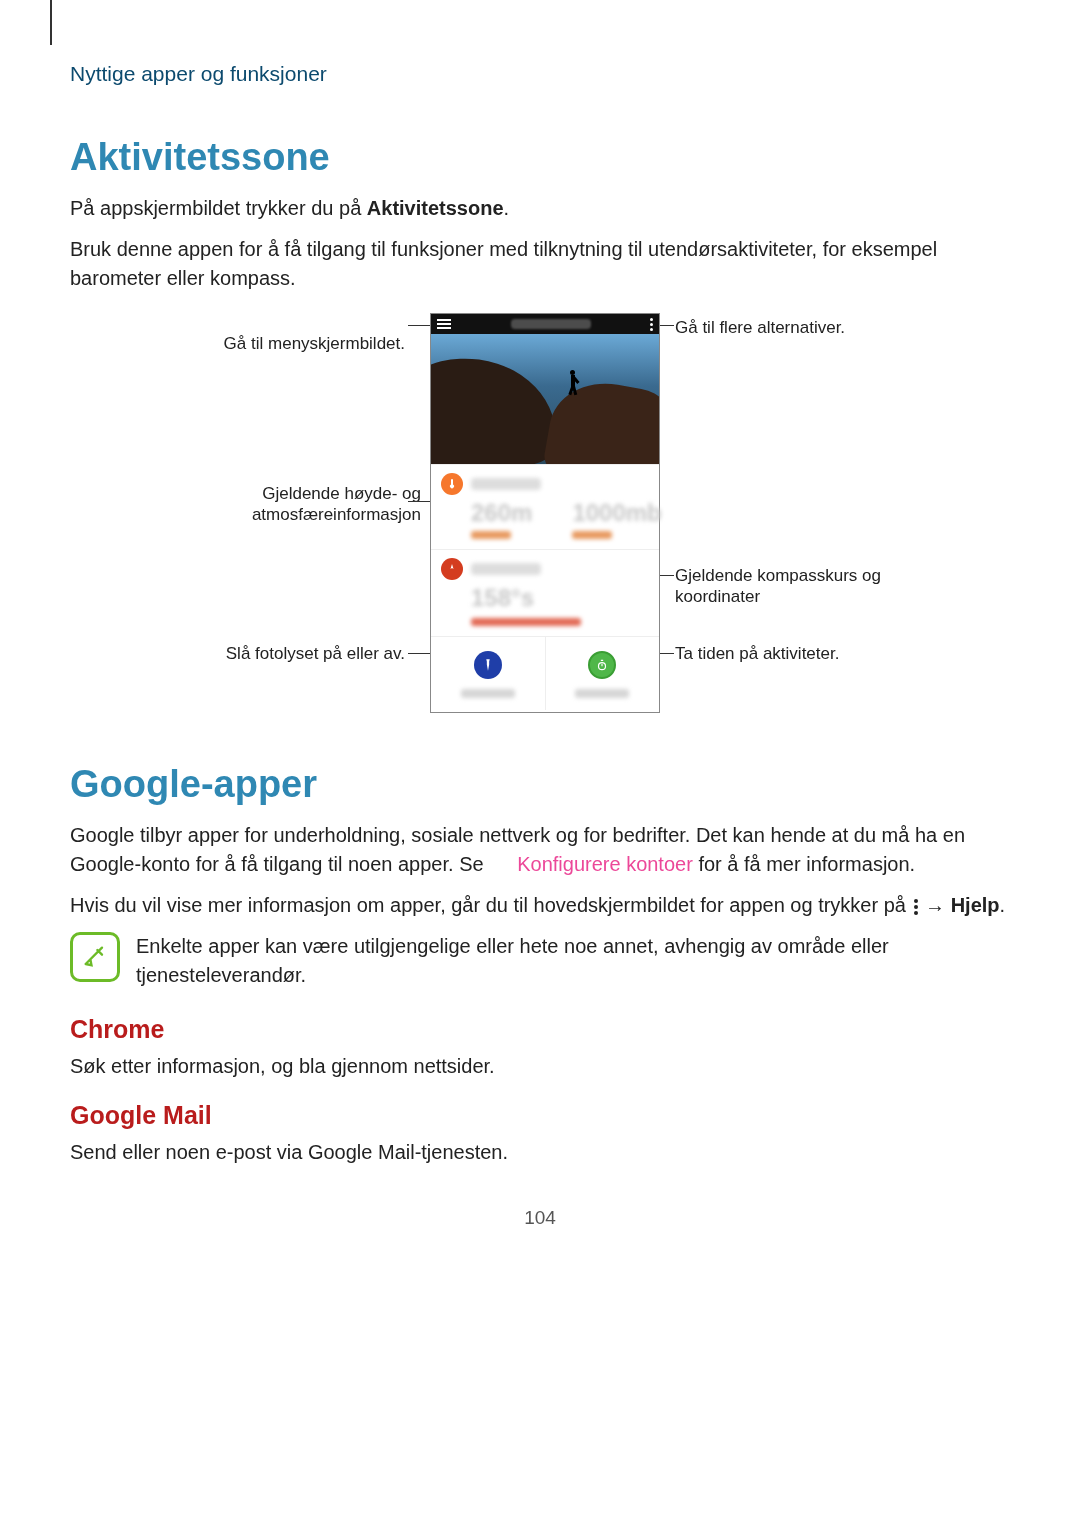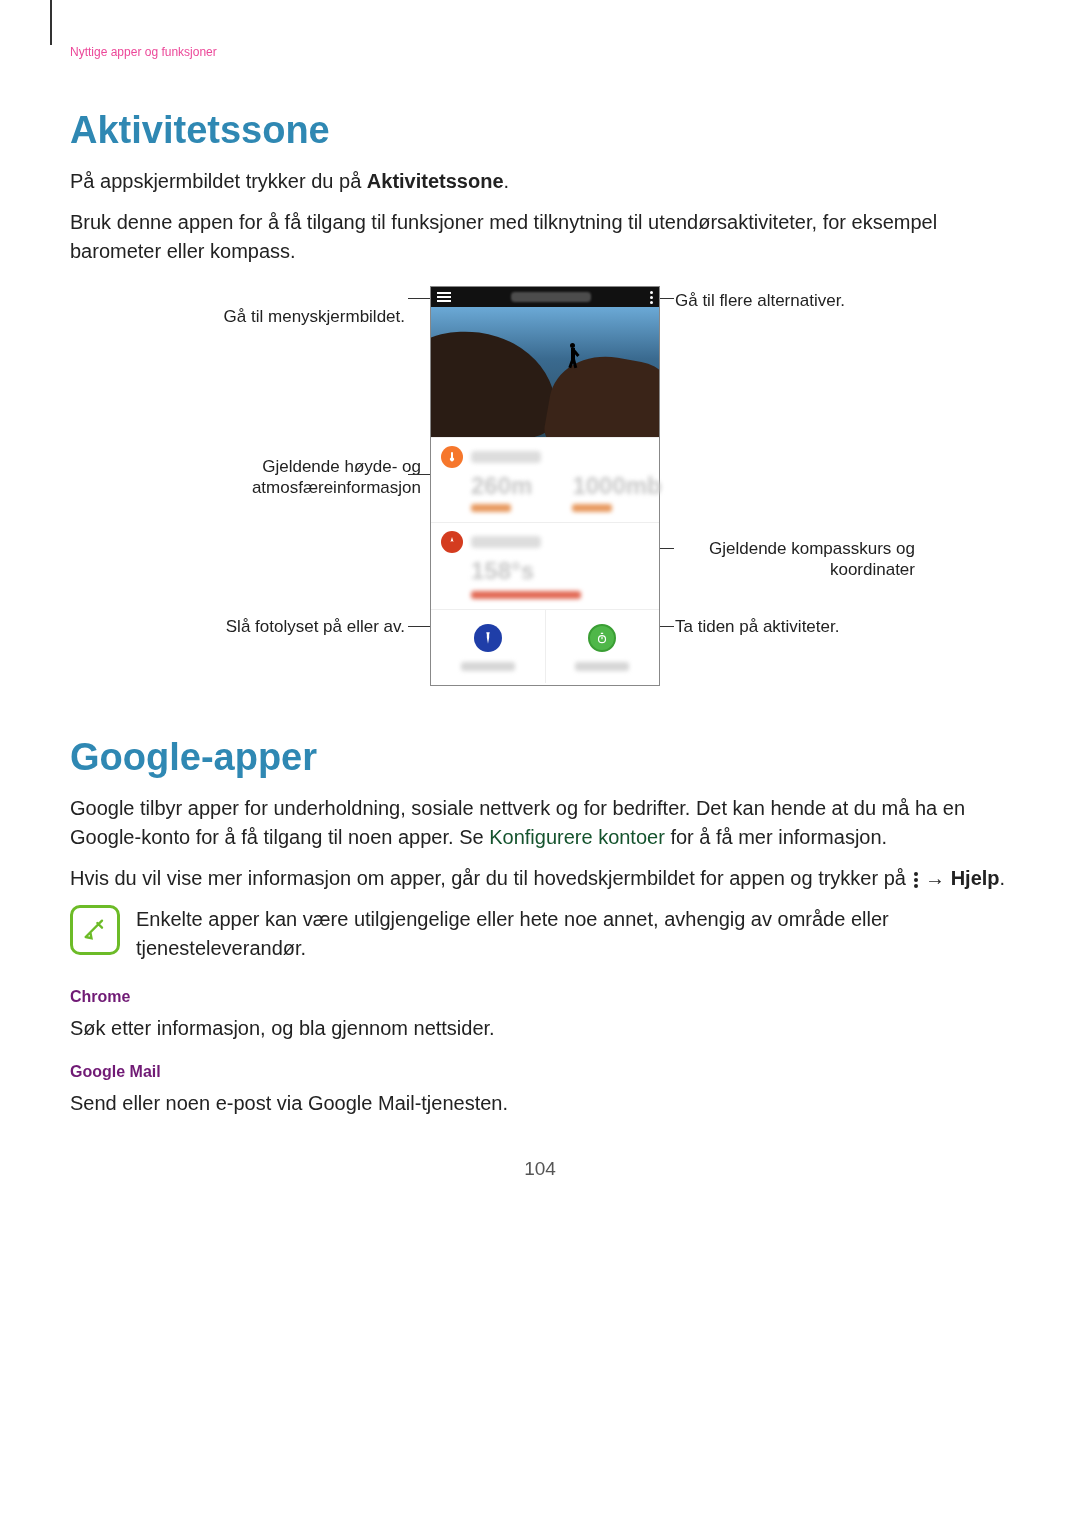--- a/index.html
+++ b/index.html
@@ -16,38 +16,38 @@
   }
   .side-line {
     position: absolute;
     left: 50px;
     top: 0;
     width: 2px;
     height: 45px;
     background: #333;
   }
   .header-breadcrumb {
-    font-size: 12px;
-    color: #ec4899;
+    font-size: 21px;
+    color: #0c4a6e;
     margin-bottom: 50px;
-    margin-top: 5px;
+    margin-top: 22px;
   }
   h1.section-title {
     color: #2f88b3;
     font-size: 38px;
     font-weight: bold;
     margin: 0 0 15px 0;
   }
   p.body {
     font-size: 20px;
     line-height: 1.45;
     margin: 0 0 12px 0;
   }
   .bold { font-weight: bold; }
-  .link { color: #14532d; }
+  .link { color: #ec4899; margin-left: 28px; }
   .figure-wrap {
     display: flex;
     justify-content: center;
     margin: 20px 0 40px 0;
   }
   .figure {
     position: relative;
     width: 780px;
     height: 410px;
   }
@@ -151,21 +151,21 @@
   .btn-green { background:#4fb749; border:2px solid #3a9e34; box-sizing:border-box; }
   .small-blur { width:54px; height:9px; background:#d6d6d6; border-radius:3px; filter:blur(2px); }
 
   .note-row { display:flex; gap:16px; align-items:flex-start; margin: 10px 0 25px 0; }
   .note-icon {
     width:44px; height:44px; border:3px solid #6cbb27; border-radius:10px;
     display:flex; align-items:center; justify-content:center; flex-shrink:0;
   }
   .note-icon svg { width:28px; height:28px; }
   h3.subhead {
-    font-size:16px; font-weight:bold; margin: 20px 0 8px 0; color:#701a75;
+    font-size:25px; font-weight:bold; margin: 20px 0 8px 0; color:#b91c1c;
   }
   .more-dots {
     display:inline-flex; flex-direction:column; gap:2px; vertical-align:middle; margin:0 2px;
   }
   .more-dots span { width:4px; height:4px; background:#222; border-radius:50%; display:block; }
   .page-number {
     text-align:center; font-size:19px; color:#555; margin-top:40px;
   }
 </style>
 </head>
@@ -190,21 +190,21 @@
 
       <div class="callout left" style="left:16px; top:170px; width:255px;">Gjeldende høyde- og atmosfæreinformasjon</div>
       <div class="leader" style="left:258px; top:188px; width:22px;"></div>
 
       <div class="callout left" style="left:0; top:330px; width:255px;">Slå fotolyset på eller av.</div>
       <div class="leader" style="left:258px; top:340px; width:22px;"></div>
 
       <div class="callout right" style="left:525px; top:4px; width:240px;">Gå til flere alternativer.</div>
       <div class="leader" style="left:510px; top:12px; width:14px;"></div>
 
-      <div class="callout right" style="left:525px; top:252px; width:240px;text-align:right;">Gjeldende kompasskurs og koordinater</div>
+      <div class="callout right" style="left:525px; top:252px; width:240px;">Gjeldende kompasskurs og koordinater</div>
       <div class="leader" style="left:510px; top:262px; width:14px;"></div>
 
       <div class="callout right" style="left:525px; top:330px; width:240px;">Ta tiden på aktiviteter.</div>
       <div class="leader" style="left:510px; top:340px; width:14px;"></div>
 
       <div class="phone">
         <div class="phone-topbar">
           <span class="menu-lines">
               <span></span>
               <span></span>

